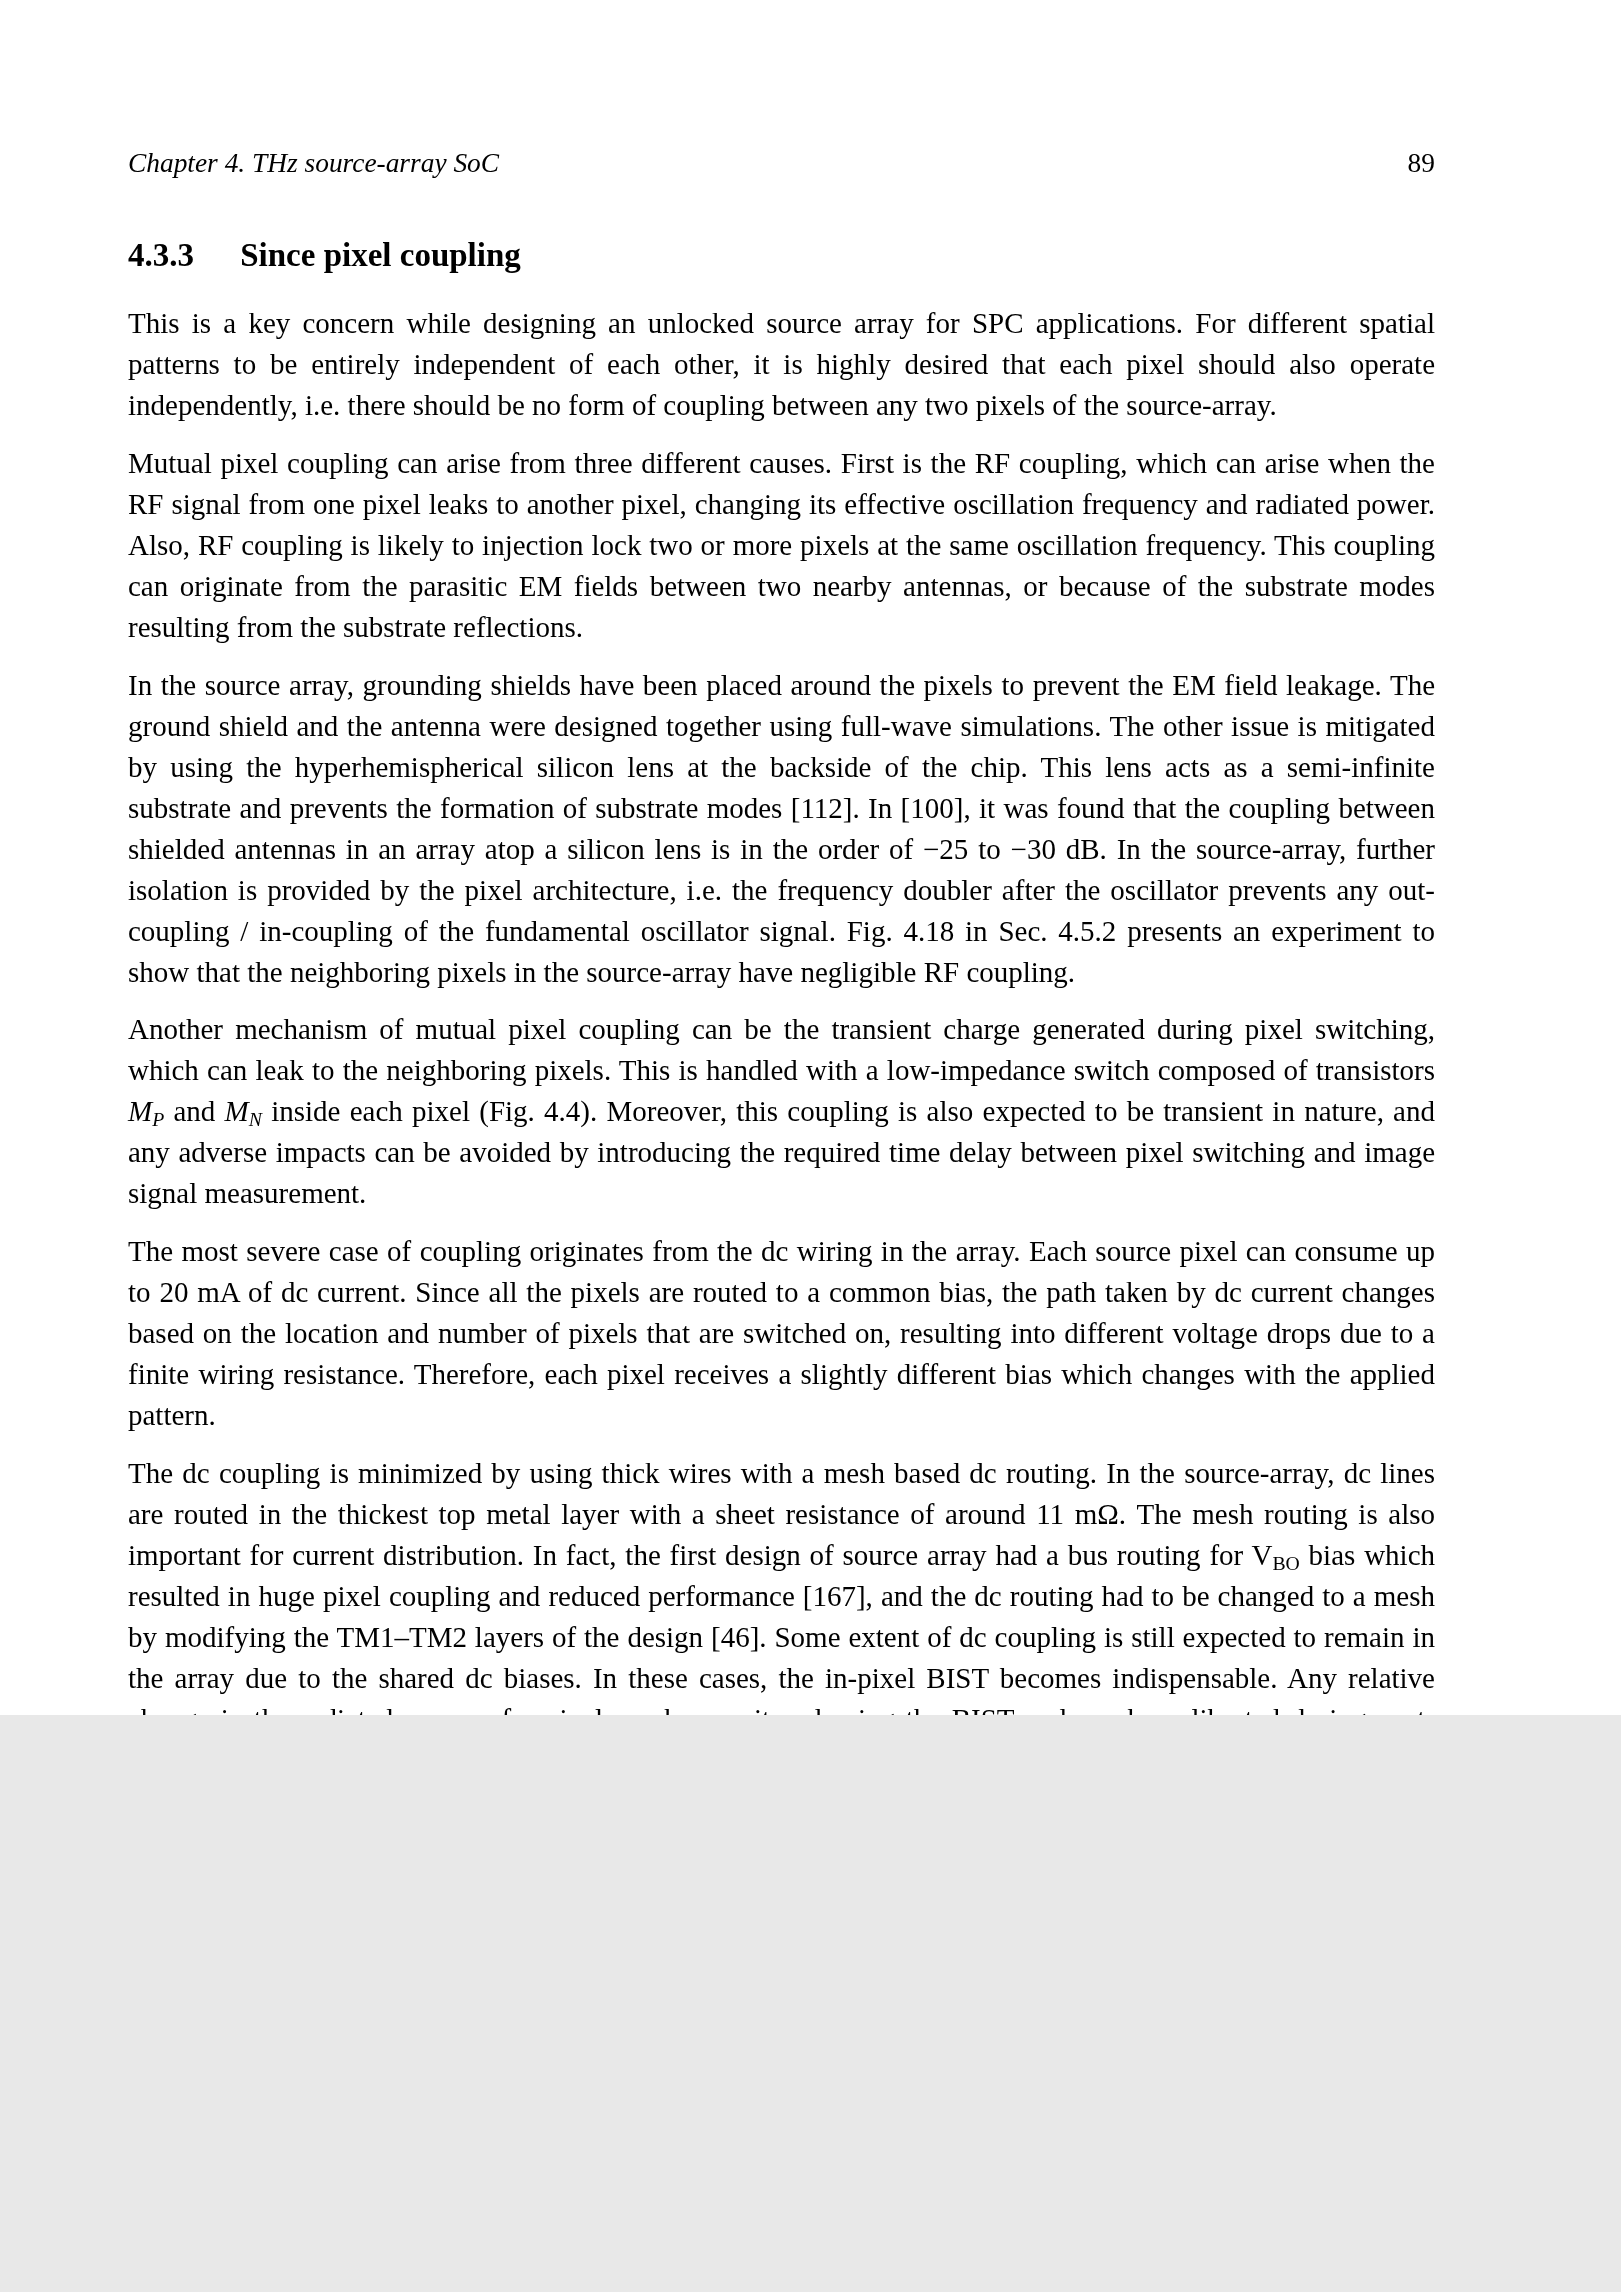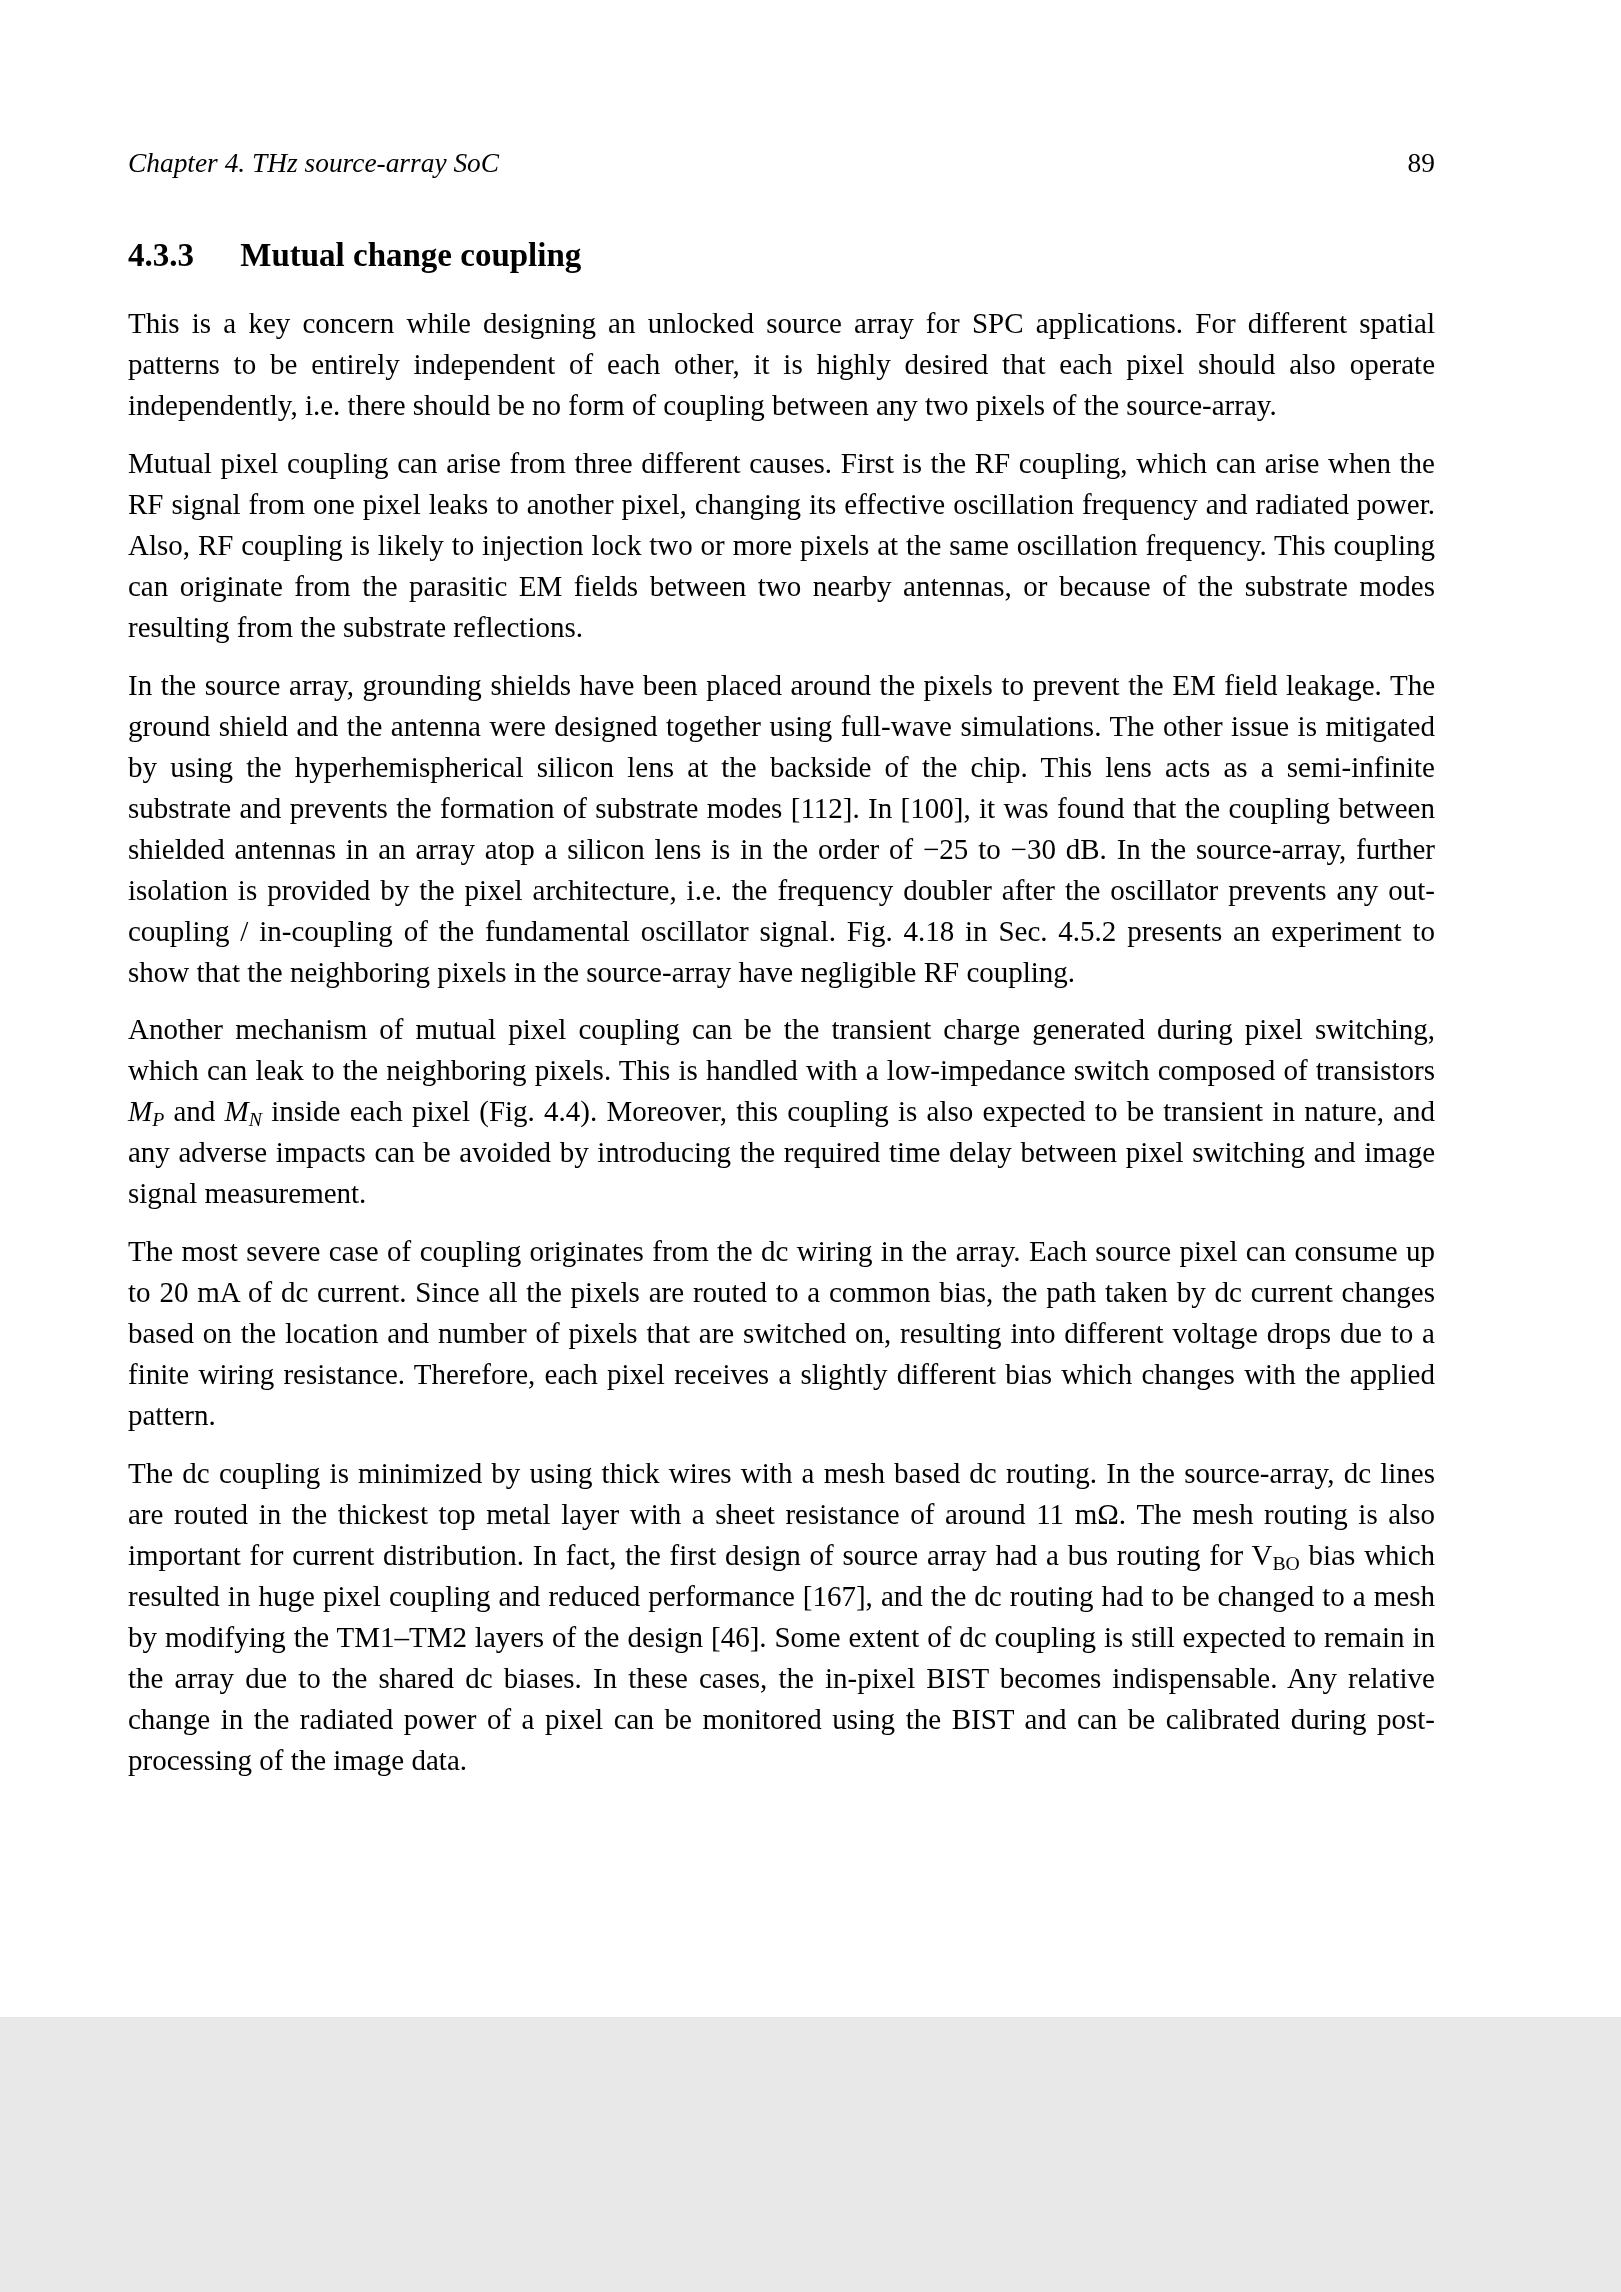--- a/index.html
+++ b/index.html
@@ -1,20 +1,20 @@
 <!DOCTYPE html>
 <html lang="en"><head>
 <meta charset="utf-8">
 <style>
   * { margin: 0; padding: 0; box-sizing: border-box; }
   html, body { background: #e8e8e8; }
   .page {
     position: relative;
     width: 1621px;
-    height: 2017px;
+    height: 1715px;
     margin: 0 auto;
     background: #ffffff;
     color: #000000;
     font-family: "Liberation Serif", serif;
     overflow: hidden;
   }
   .content {
     position: absolute;
     left: 128px;
     top: 147px;
@@ -60,21 +60,21 @@
   <div class="content">
 
     <header class="running-head">
       <span class="running-title">Chapter 4. THz source-array SoC</span>
       <span class="page-number">89</span>
     </header>
 
     <main class="body">
       <h2 class="section-heading">
         <span class="section-number">4.3.3</span>
-        <span class="section-title">Mutual change coupling</span>
+        <span class="section-title">Since pixel coupling</span>
       </h2>
 
       <p>This is a key concern while designing an unlocked source array for SPC applications. For different spatial patterns to be entirely independent of each other, it is highly desired that each pixel should also operate independently, i.e. there should be no form of coupling between any two pixels of the source-array.</p>
 
       <p>Mutual pixel coupling can arise from three different causes. First is the RF coupling, which can arise when the RF signal from one pixel leaks to another pixel, changing its effective oscillation frequency and radiated power. Also, RF coupling is likely to injection lock two or more pixels at the same oscillation frequency. This coupling can originate from the parasitic EM fields between two nearby antennas, or because of the substrate modes resulting from the substrate reflections.</p>
 
       <p>In the source array, grounding shields have been placed around the pixels to prevent the EM field leakage. The ground shield and the antenna were designed together using full-wave simulations. The other issue is mitigated by using the hyperhemispherical silicon lens at the backside of the chip. This lens acts as a semi-infinite substrate and prevents the formation of substrate modes [112]. In [100], it was found that the coupling between shielded antennas in an array atop a silicon lens is in the order of −25 to −30 dB. In the source-array, further isolation is provided by the pixel architecture, i.e. the frequency doubler after the oscillator prevents any out-coupling / in-coupling of the fundamental oscillator signal. Fig. 4.18 in Sec. 4.5.2 presents an experiment to show that the neighboring pixels in the source-array have negligible RF coupling.</p>
 
       <p>Another mechanism of mutual pixel coupling can be the transient charge generated during pixel switching, which can leak to the neighboring pixels. This is handled with a low-impedance switch composed of transistors <i>M</i><sub><i>P</i></sub> and <i>M</i><sub><i>N</i></sub> inside each pixel (Fig. 4.4). Moreover, this coupling is also expected to be transient in nature, and any adverse impacts can be avoided by introducing the required time delay between pixel switching and image signal measurement.</p>
 

